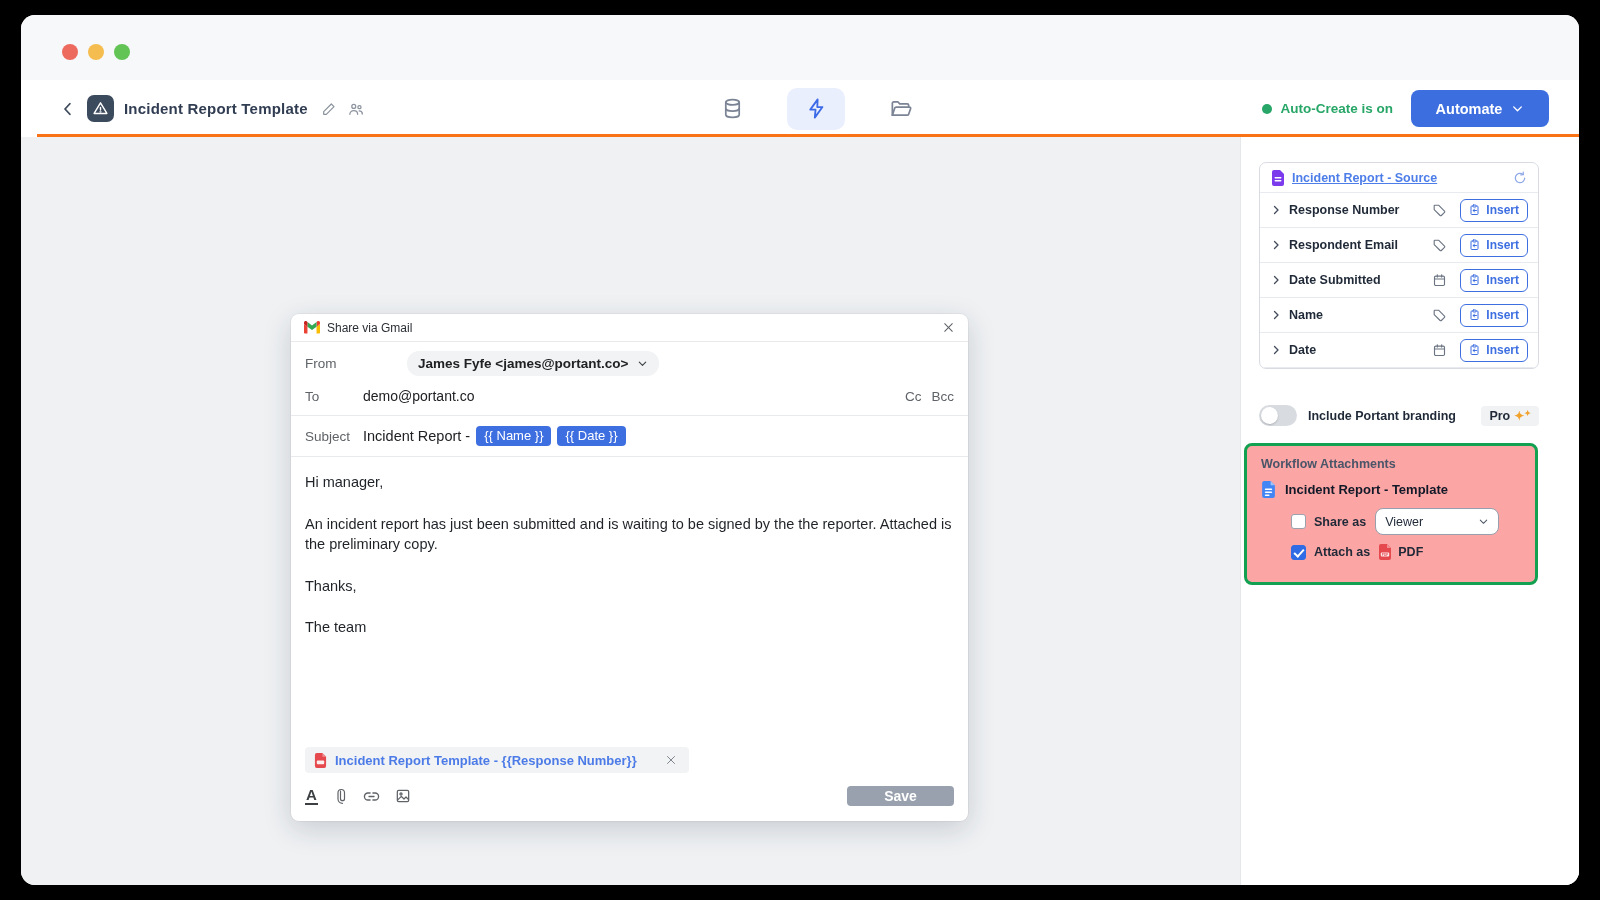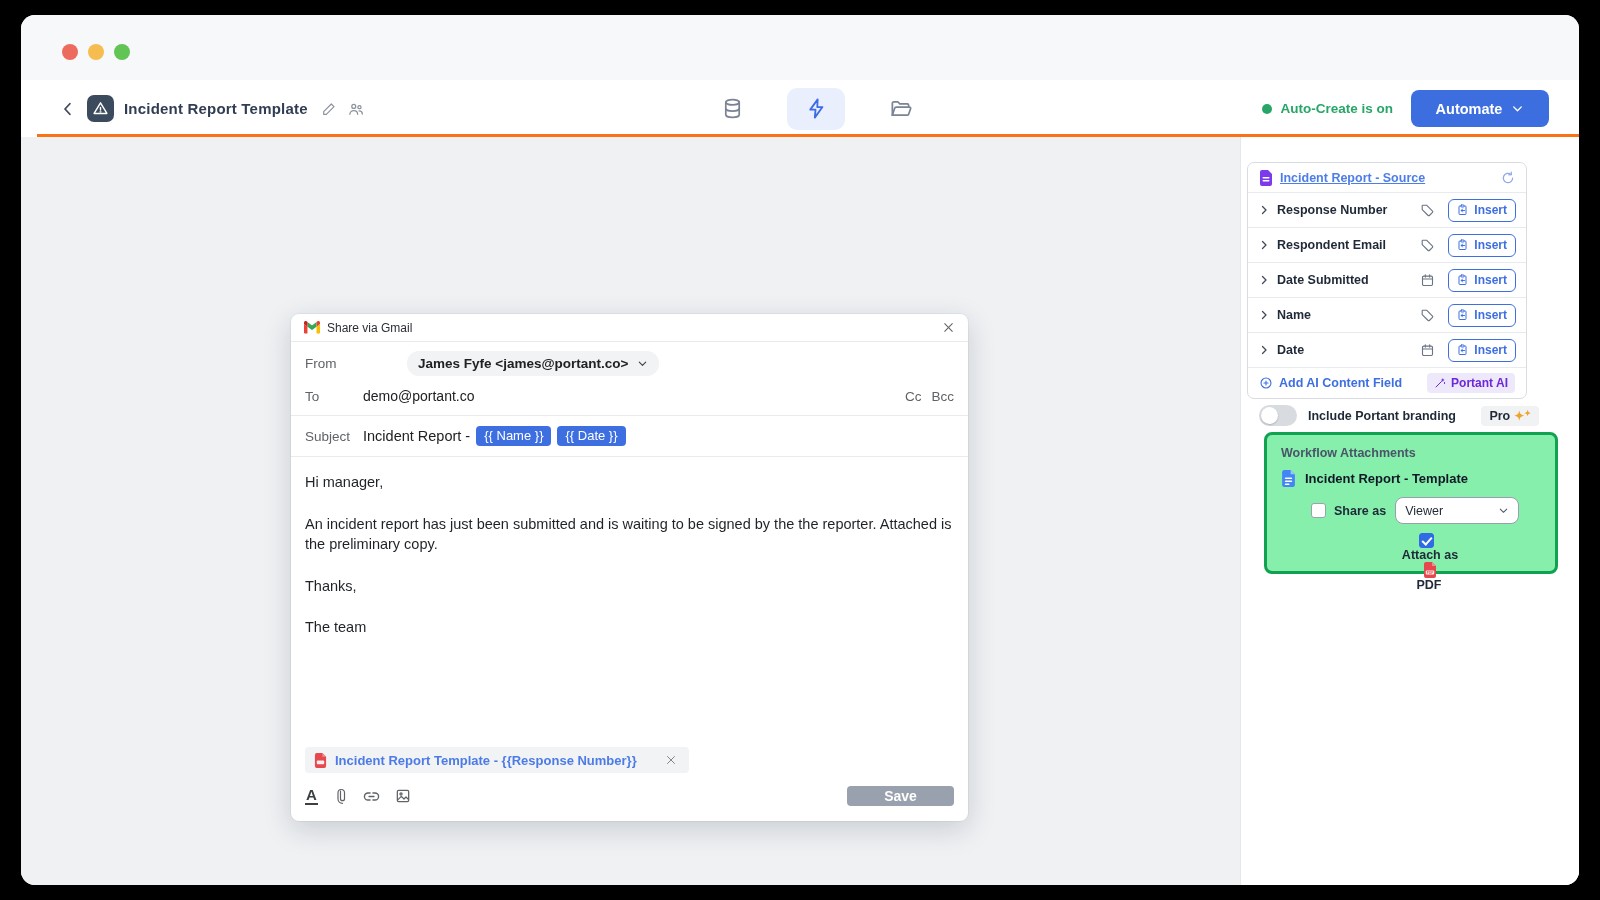--- a/index.html
+++ b/index.html
@@ -54,46 +54,46 @@
   .attach-chip { display:inline-flex; align-items:center; gap:8px; background:#F1F3F4; border-radius:4px; height:26px; padding:0 12px 0 9px; }
   .attach-name { font-size:13px; font-weight:bold; color:#4C7BE8; }
   .attach-x { margin-left:20px; cursor:pointer; display:flex; }
   .dlg-toolbar { display:flex; align-items:center; justify-content:space-between; padding:4px 14px 15px; }
   .fmt-icons { display:flex; align-items:center; gap:15px; }
   .fmt-icons > span { cursor:pointer; display:flex; }
   .fmt-a { font-size:15px; font-weight:bold; color:#3C4043; border-bottom:2px solid #3C4043; line-height:1.05; padding:0 1px; }
   .save-btn { width:107px; height:20px; background:#98A1AD; border:none; border-radius:4px; color:#fff; font-size:14px; font-weight:bold; cursor:pointer; font-family:inherit; }
 
   
-  .fields-card { position:absolute; left:6px; top:25px; width:280px; border:1px solid #D8DCE2; border-radius:7px; background:#fff; overflow:hidden; }
+  .fields-card { position:absolute; left:18px; top:25px; width:280px; border:1px solid #D8DCE2; border-radius:7px; background:#fff; overflow:hidden; }
   .src-row { height:30px; display:flex; align-items:center; gap:7px; padding:0 11px; border-bottom:1px solid #E7EAEE; }
   .src-link { flex:1; font-size:12.5px; font-weight:bold; color:#4C7DE8; text-decoration:underline; cursor:pointer; }
   .field-row { height:35px; display:flex; align-items:center; padding:0 10px; border-bottom:1px solid #E7EAEE; }
   .fr-label { flex:1; margin-left:7px; font-size:12.5px; font-weight:bold; color:#1F2937; }
   .fr-type { margin-right:13px; display:flex; }
   .insert-btn { display:flex; align-items:center; gap:5px; border:1px solid #3E6FE1; background:#fff; border-radius:6px; padding:3px 8px 4px; font-size:12px; font-weight:bold; color:#3E6FE1; cursor:pointer; font-family:inherit; }
   .ai-row { height:30px; display:flex; align-items:center; padding:0 11px; }
   .add-ai { flex:1; display:flex; align-items:center; gap:6px; font-size:12.5px; font-weight:bold; color:#3E6FE1; cursor:pointer; }
   .pai-badge { display:flex; align-items:center; gap:5px; background:#EDE9FA; border-radius:4px; padding:3px 7px; font-size:12px; font-weight:bold; color:#6D28D9; cursor:pointer; }
 
   
   .branding-row { position:absolute; left:18px; top:268px; width:280px; display:flex; align-items:center; }
   .toggle { width:38px; height:21px; border-radius:999px; background:#D8DCE1; position:relative; cursor:pointer; flex-shrink:0; }
   .toggle .knob { position:absolute; left:2px; top:2px; width:17px; height:17px; border-radius:50%; background:#fff; box-shadow:0 1px 2px rgba(0,0,0,.2); }
   .branding-label { margin-left:11px; flex:1; font-size:12.5px; font-weight:bold; color:#1F2937; }
   .pro-badge { display:flex; align-items:center; gap:4px; background:#F1F2F4; border-radius:4px; padding:3px 8px; font-size:12.5px; font-weight:bold; color:#1F2937; }
   .sparkle { color:#F0A22B; font-size:12px; }
 
   
-  .wf-box { position:absolute; left:3px; top:295px; width:294px; height:142px; border:3px solid #12A150; border-radius:8px; background:#86efac; padding:11px 14px;margin-left:20px; }
+  .wf-box { position:absolute; left:3px; top:306px; width:294px; height:142px; border:3px solid #12A150; border-radius:8px; background:#fca5a5; padding:11px 14px; }
   .wf-title { font-size:12.5px; font-weight:600; color:#4A5568; margin-bottom:10px; }
   .wf-file { display:flex; align-items:center; gap:9px; margin-bottom:10px; }
   .wf-file-name { font-size:13px; font-weight:bold; color:#111827; }
   .wf-opt { display:flex; align-items:center; margin-left:30px; }
-  .wf-opt + .wf-opt { margin-top:9px;flex-direction:column; }
+  .wf-opt + .wf-opt { margin-top:9px; }
   .checkbox { width:15px; height:15px; border:1.5px solid #9AA2AE; border-radius:3px; background:#fff; cursor:pointer; flex-shrink:0; position:relative; }
   .checkbox.checked { background:#2E6BE4; border-color:#2E6BE4; }
   .checkbox.checked::after { content:""; position:absolute; left:4px; top:1px; width:4px; height:8px; border:solid #fff; border-width:0 2px 2px 0; transform:rotate(42deg); }
   .wf-opt-label { margin-left:8px; font-size:12.5px; font-weight:600; color:#1F2937; }
   .viewer-select { margin-left:9px; width:124px; height:27px; border:1px solid #97A0AC; border-radius:8px; display:flex; align-items:center; justify-content:space-between; padding:0 9px; font-size:12.5px; color:#1F2937; cursor:pointer; background:#fff; }
   .pdf-label { margin-left:6px; font-size:12.5px; font-weight:bold; color:#1F2937; }
   .pdf-icon-wrap { margin-left:8px; display:flex; }
 
   svg { display:block; }
 </style>
@@ -394,39 +394,20 @@
             <svg width="12" height="12" viewBox="0 0 24 24" fill="none" stroke="#3E6FE1" stroke-width="2" stroke-linecap="round" stroke-linejoin="round">
                 <path d="M8 4 H5.5 a1.5 1.5 0 0 0-1.5 1.5 v14 A1.5 1.5 0 0 0 5.5 21 h11 a1.5 1.5 0 0 0 1.5-1.5 V5.5 A1.5 1.5 0 0 0 16.5 4 H14"></path>
                 <rect x="8" y="2" width="6" height="4" rx="1"></rect>
                 <polyline points="11,10 8.5,13 11,16"></polyline>
                 <path d="M8.8 13 H15"></path>
               </svg>
             <span>Insert</span>
           </button>
         </div>
 
-        <div class="ai-row">
-          <span class="add-ai">
-            <svg width="14" height="14" viewBox="0 0 24 24" fill="none" stroke="#3E6FE1" stroke-width="1.9" stroke-linecap="round">
-                <circle cx="12" cy="12" r="8.5"></circle>
-                <line x1="12" y1="8.5" x2="12" y2="15.5"></line>
-                <line x1="8.5" y1="12" x2="15.5" y2="12"></line>
-              </svg>
-            <span>Add AI Content Field</span>
-          </span>
-          <span class="pai-badge">
-            <svg width="12" height="12" viewBox="0 0 24 24" fill="none" stroke="#6D28D9" stroke-width="2" stroke-linecap="round">
-                <line x1="4" y1="20" x2="15" y2="9"></line>
-                <line x1="17.5" y1="4" x2="17.5" y2="8"></line>
-                <line x1="15.5" y1="6" x2="19.5" y2="6"></line>
-                <line x1="21" y1="11" x2="21" y2="13"></line>
-              </svg>
-            <span>Portant AI</span>
-          </span>
-        </div>
       </div>
 
       <div class="branding-row">
         <span class="toggle">
             <span class="knob"></span>
           </span>
         <span class="branding-label">Include Portant branding</span>
         <span class="pro-badge">
           <span>Pro</span>
           <span class="sparkle">✦<span style="font-size:8px;vertical-align:top;">✦</span></span>

